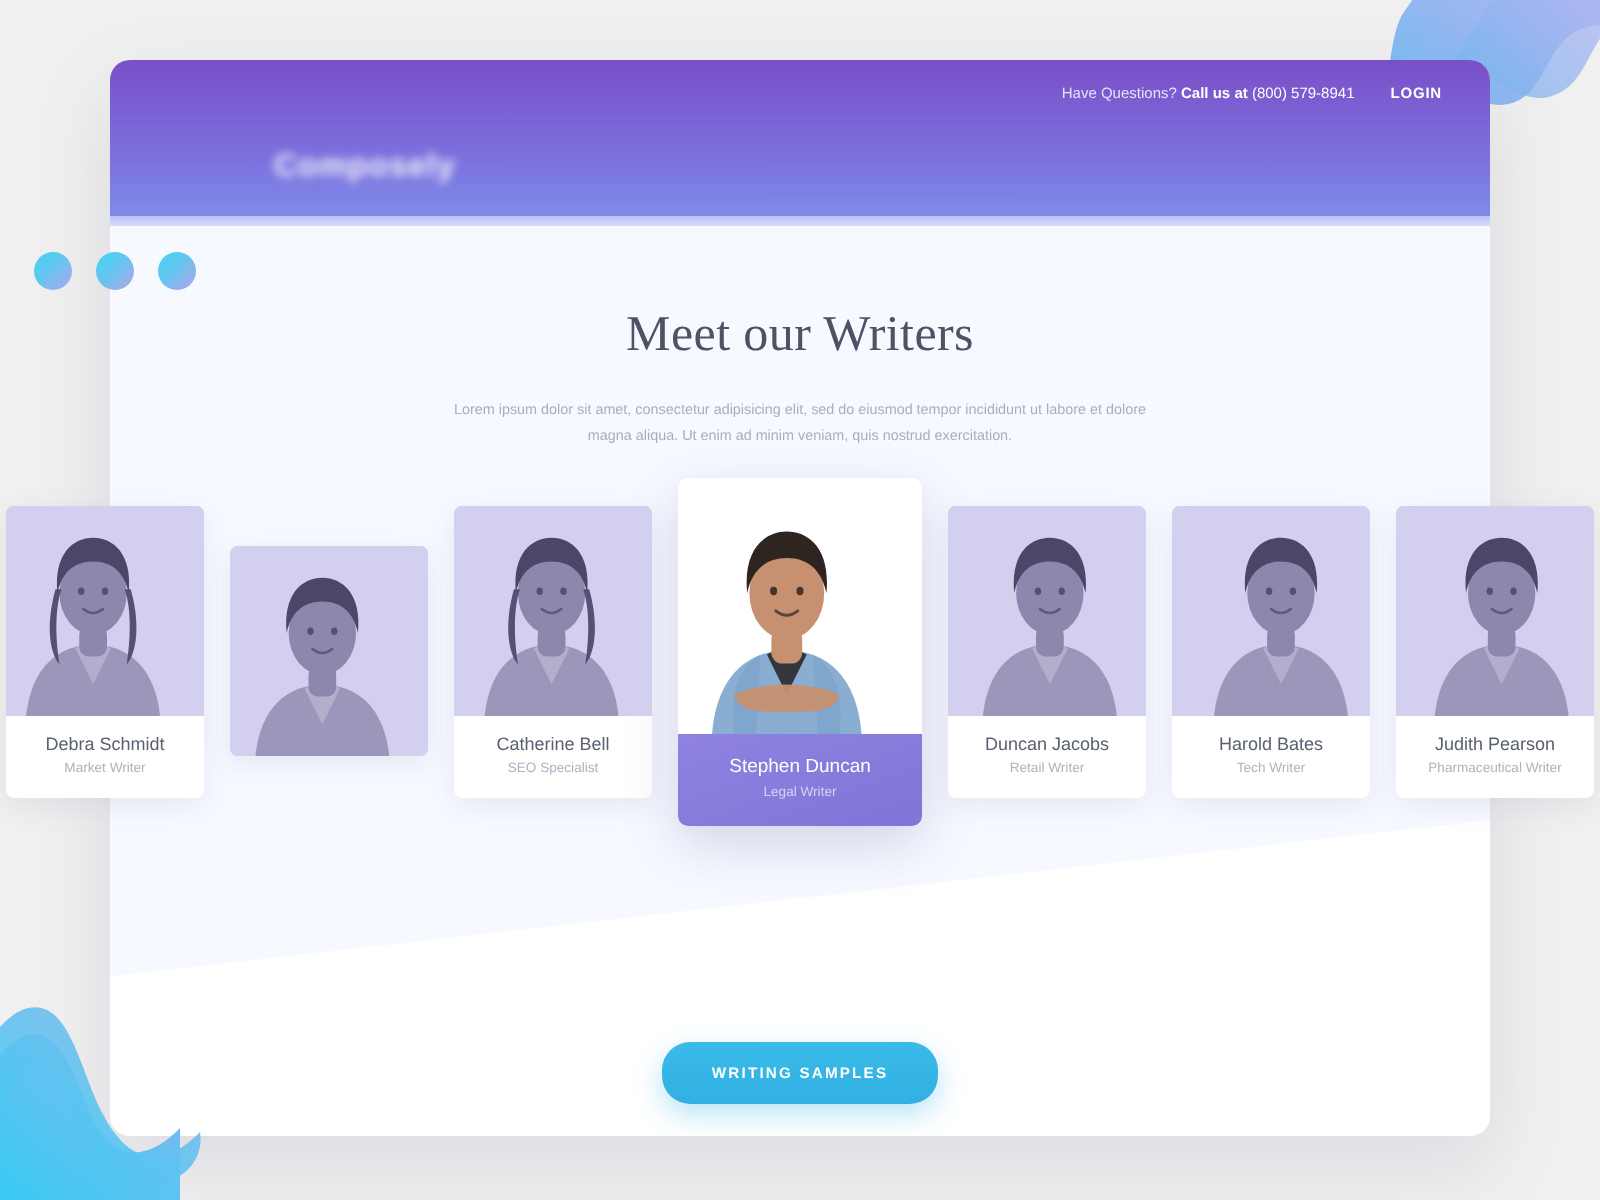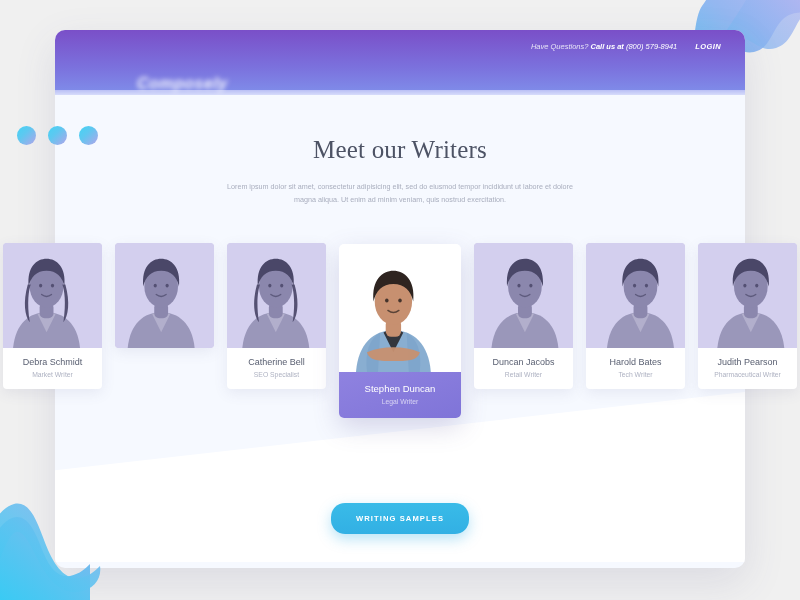--- a/index.html
+++ b/index.html
@@ -54,24 +54,23 @@
     border-radius: 10px;
     background: #f6f9ff;
     overflow: hidden;
     box-shadow: 0 14px 40px rgba(80, 80, 130, 0.13);
     z-index: 2;
   }
 
   
   .site-header {
     position: relative;
-    height: 60px;
+    height: 78px;
     background: linear-gradient(180deg, #7a4fc8 0%, #7b71dd 62%, #7f8ae8 100%);
     color: #fff;
-    font-style: italic;
   }
   .header-underline {
     height: 5px;
     background: linear-gradient(180deg, #b9bff5 0%, #d7dcfb 100%);
   }
 
   .logo {
     position: absolute;
     left: 82px; top: 54px;
     transform: translateY(-50%);
@@ -134,21 +133,21 @@
     color: #a9aebe;
   }
 
   
   .writers-strip {
     position: absolute;
     left: 0; top: 228px;
     width: 800px;
     height: 180px;
     display: flex;
-    align-items: flex-start;
+    align-items: center;
     justify-content: center;
     gap: 13px;
     z-index: 6;
   }
 
   .wcard {
     width: 99px;
     background: #ffffff;
     border-radius: 4px;
     overflow: hidden;

